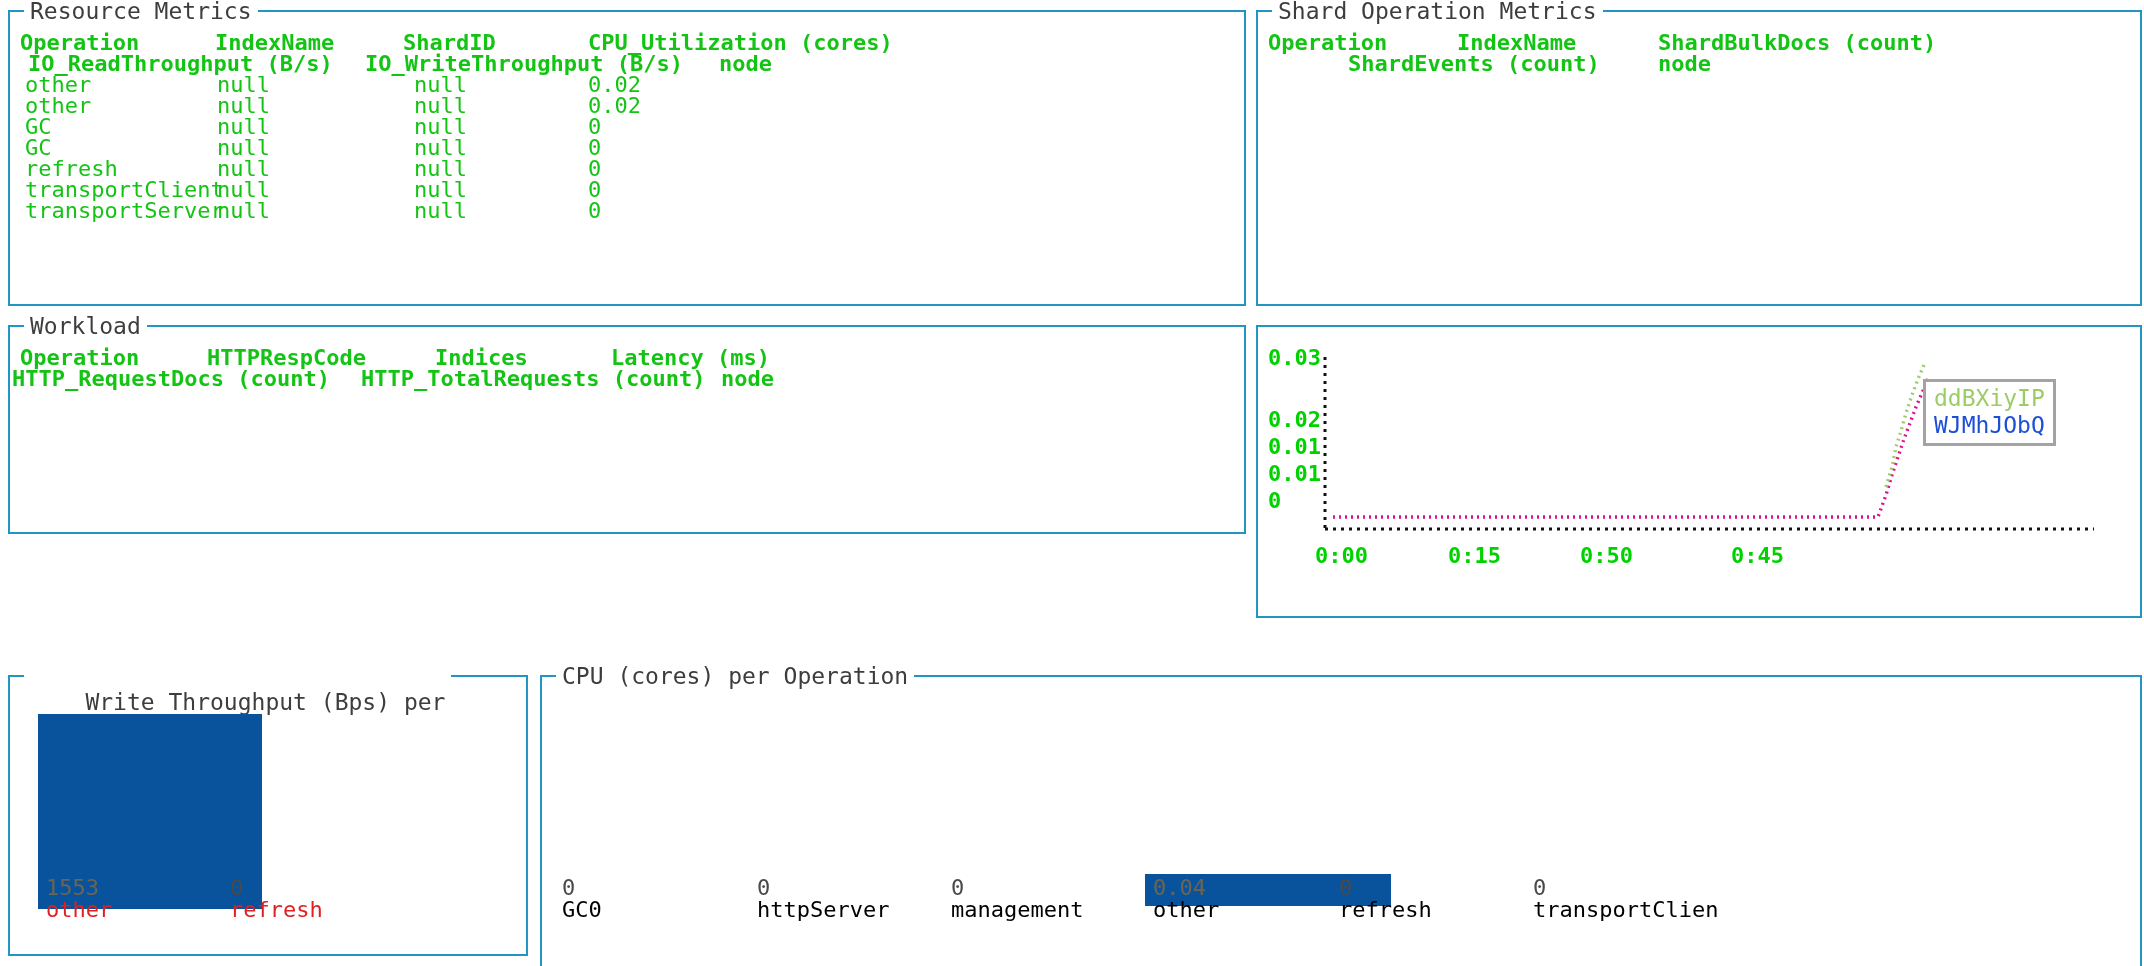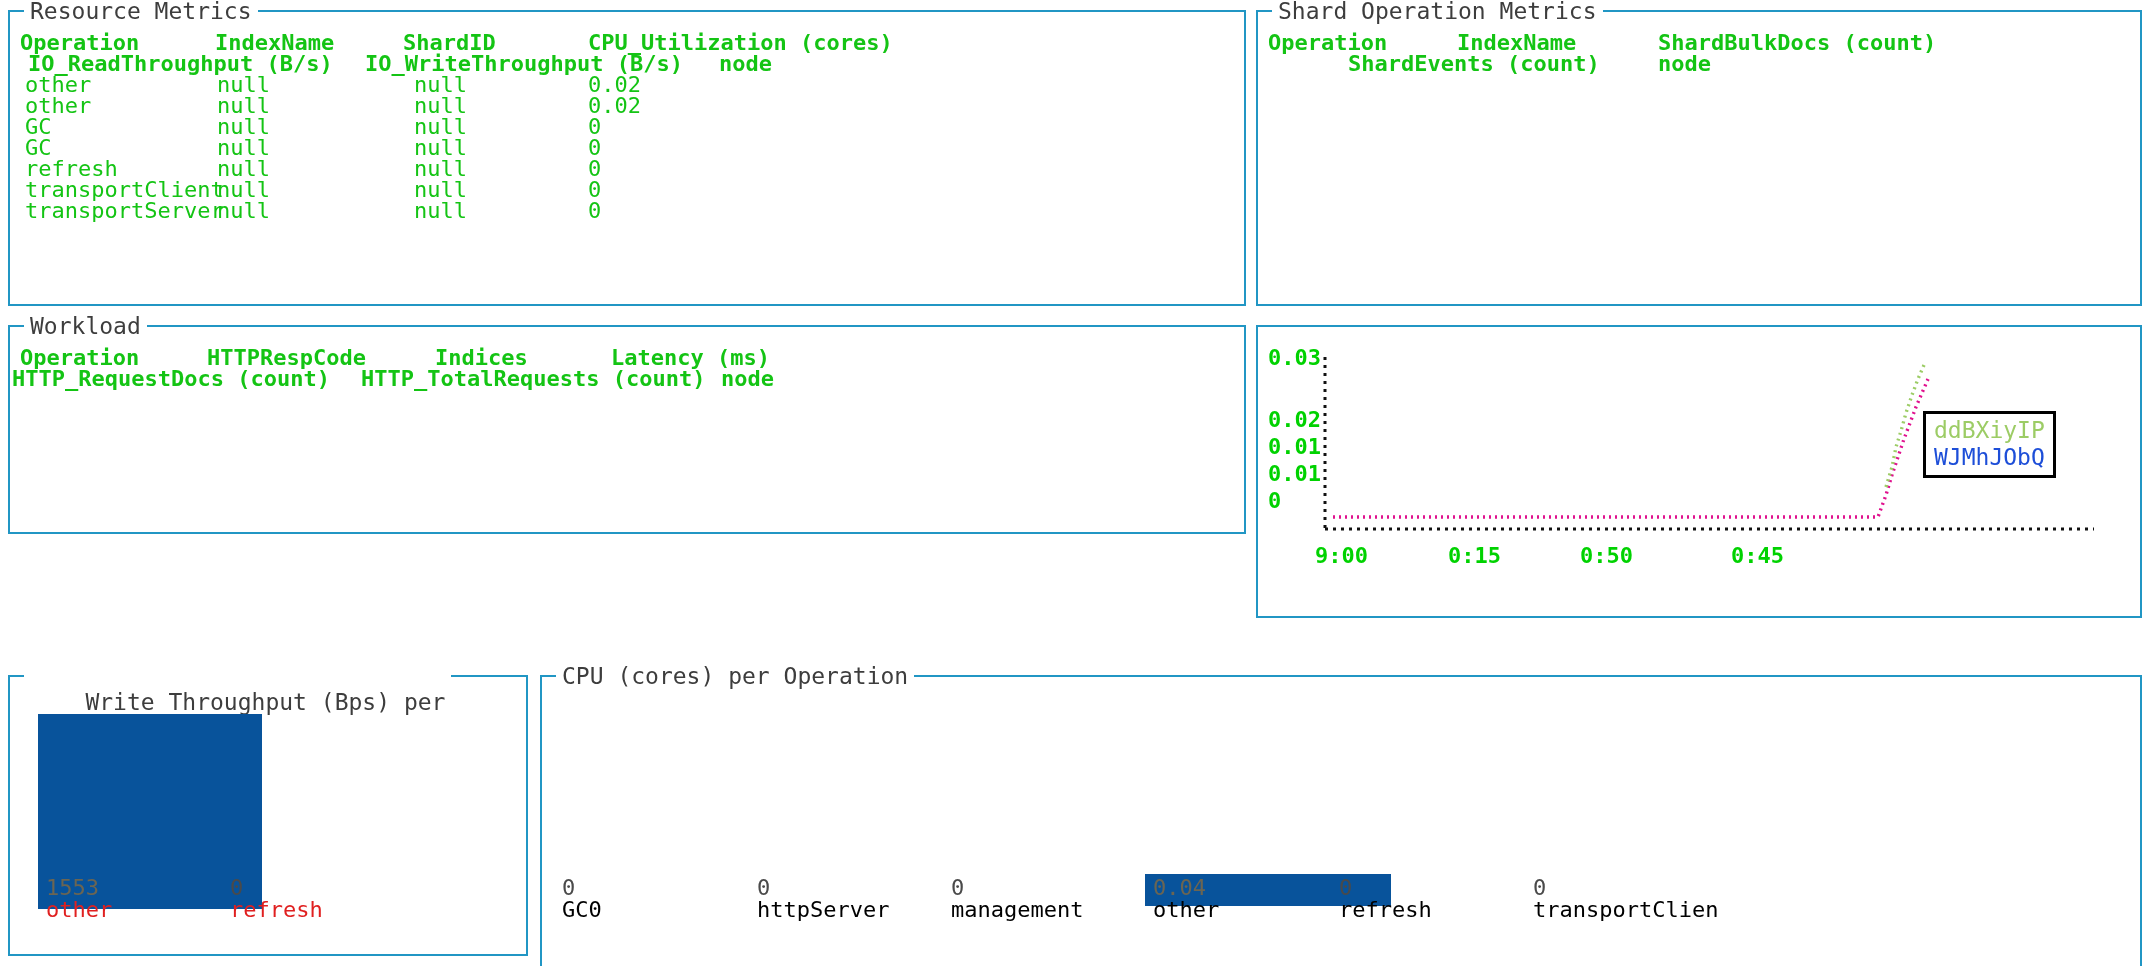--- a/index.html
+++ b/index.html
@@ -14,21 +14,21 @@
   .green{color:#14c414;}
   .greenb{color:#14c414;font-weight:bold;}
   .axlabel{position:absolute;color:#00d200;font-size:22px;line-height:22px;white-space:pre;font-weight:bold;}
   .bar{position:absolute;background:#08539b;}
   .barval{position:absolute;color:#5d5b4b;font-size:22px;line-height:22px;white-space:pre;}
   .barval.ondark{color:#6b6552;}
   .barlbl{position:absolute;font-size:22px;line-height:22px;white-space:pre;}
   .red{color:#e02020;}
   .blue{color:#000000;}
   .gray{color:#4a4a4a;}
-  .legend{position:absolute;border:3px solid #000000;background:#fff;padding:3px 8px 4px 8px;margin-top:32px;}
+  .legend{position:absolute;border:3px solid #a3a3a3;background:#fff;padding:3px 8px 4px 8px;}
   .legend div{font-size:23px;line-height:27px;white-space:pre;}
   .lg-a{color:#9ccc65;}
   .lg-b{color:#1d4ed8;}
 </style>
 </head>
 <body>
 
 <div class="panel" style="left:8px;top:10px;width:1238px;height:296px;">
   <div class="panel-title">Resource Metrics</div>
 
@@ -131,21 +131,21 @@
       <polyline fill="none" stroke="#e0118e" stroke-width="3.4" stroke-dasharray="2,4" points="75,190 120,190 180,190 240,190 300,190 360,190 420,190 480,190 540,190 600,190 620,190 628,168 634,148 640,130 646,112 652,96 658,80 664,66 670,52"></polyline>
 
       <polyline fill="none" stroke="#9ccc65" stroke-width="3.4" stroke-dasharray="2,4" points="628,160 634,140 638,120 643,104 648,86 654,68 660,52 666,38"></polyline>
     </svg>
 
     <div class="legend" style="left:665px;top:52px;">
       <div class="lg-a">ddBXiyIP</div>
       <div class="lg-b">WJMhJObQ</div>
     </div>
 
-    <div class="axlabel" style="left:57px;top:218px;">9:00</div>
+    <div class="axlabel" style="left:57px;top:218px;">0:00</div>
     <div class="axlabel" style="left:190px;top:218px;">0:15</div>
     <div class="axlabel" style="left:322px;top:218px;">0:50</div>
     <div class="axlabel" style="left:473px;top:218px;">0:45</div>
   </div>
 </div>
 
 <div class="panel" style="left:8px;top:675px;width:520px;height:281px;">
   <div class="panel-title two-line" style="left:14px;top:-15px;">
     <span>Write Throughput (Bps) per</span><br>
     <span>Operation</span>

